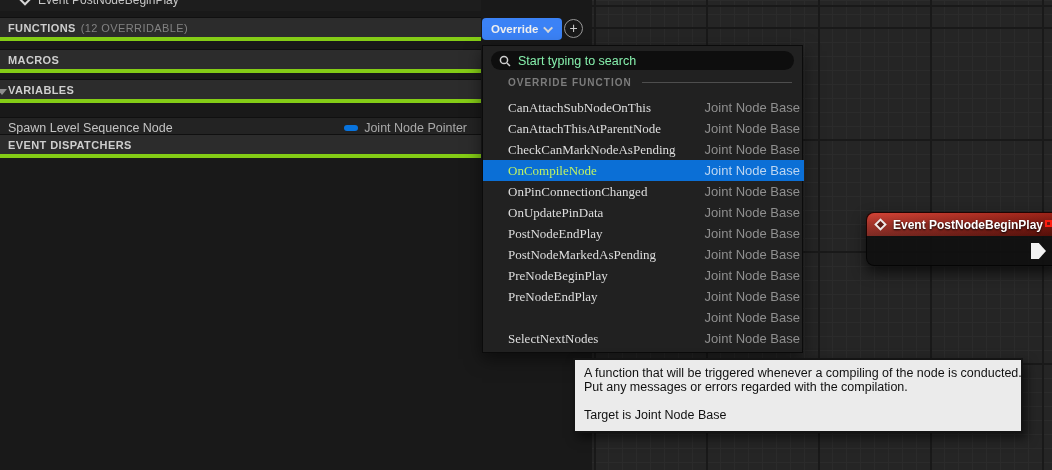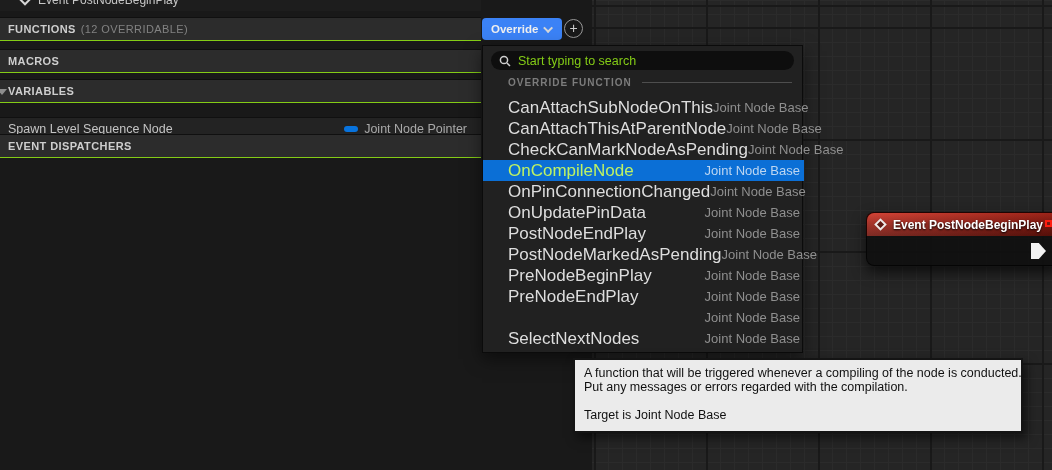--- a/index.html
+++ b/index.html
@@ -29,21 +29,21 @@
     white-space:nowrap;position:relative;z-index:1;}
   .node-badge{position:absolute;right:7px;top:7px;width:7px;height:7px;border:2px solid #ff1d10;z-index:2;}
   .node-body{position:relative;height:30px;background:rgba(16,16,16,.93);
     border:1px solid #050505;border-top:none;border-radius:0 0 0 8px;}
   .exec-pin{position:absolute;left:164px;top:7px;width:15px;height:16px;background:#f2f2f2;
     clip-path:polygon(0 0,52% 0,100% 50%,52% 100%,0 100%);}
 
   
   .panel{position:absolute;left:0;top:0;width:592px;height:470px;background:#191919;}
   .prow{position:absolute;left:0;width:481px;height:24px;display:flex;align-items:center;
-    padding:0 8px;border-top:1px solid #101010;border-bottom:1px solid #84cc16;}
+    padding:0 8px;border-top:1px solid #101010;border-bottom:4px solid #84cc16;}
   .sect{background:#2c2c2c;}
   .sect .lbl{color:#cecece;font-size:11px;font-weight:bold;letter-spacing:.4px;white-space:nowrap;}
   .sect .sub{color:#828282;font-size:11px;letter-spacing:.4px;margin-left:5px;white-space:nowrap;}
   .toprow{background:#1d1d1d;top:-11px;height:22px;border:none;}
   .toprow .diamond{width:8px;height:8px;border:2px solid #d6d6d6;transform:rotate(45deg);
     margin:0 9px 0 13px;flex:none;}
   .toprow .lbl{color:#c6c6c6;font-size:12px;white-space:nowrap;}
   .vrow{background:#232323;}
   .vrow .vname{color:#c4c4c4;font-size:12.5px;white-space:nowrap;}
   .vrow .spacer{flex:1;}
@@ -59,27 +59,27 @@
     transform:rotate(-45deg) translateY(-2px);}
   .plus-btn{position:absolute;left:564px;top:19px;width:19px;height:19px;border:1.5px solid #989898;
     border-radius:50%;color:#cfcfcf;font-size:14px;line-height:16px;text-align:center;cursor:pointer;}
 
   
   .dropdown{position:absolute;left:482px;top:45px;width:321px;height:308px;background:#212121;
     border:1px solid #0b0b0b;box-shadow:0 6px 16px rgba(0,0,0,.5);}
   .search{position:absolute;left:8px;top:5px;width:303px;height:19px;background:#0e0e0e;
     border-radius:10px;display:flex;align-items:center;padding:0 8px;}
   .search svg{flex:none;margin-right:7px;}
-  .search .ph{color:#84cc16;font-size:12.5px;white-space:nowrap;text-align:center;}
+  .search .ph{color:#86efac;font-size:12.5px;white-space:nowrap;text-align:center;}
   .dd-head{position:absolute;left:25px;right:10px;top:31px;display:flex;align-items:center;}
   .dd-head .hl{color:#7c7c7c;font-size:10px;font-weight:bold;letter-spacing:1px;white-space:nowrap;}
   .dd-head .rule{flex:1;height:1px;background:#4e4e4e;margin-left:10px;}
   .dd-list{position:absolute;left:0;top:51px;width:321px;}
   .dd-item{height:21px;display:flex;align-items:center;padding:0 4px 0 25px;cursor:pointer;}
-  .dd-item-name{color:#dedede;font-size:17px;white-space:nowrap;}
+  .dd-item-name{color:#dedede;font-size:13px;white-space:nowrap;font-family:Liberation Serif, serif;}
   .dd-item-origin{margin-left:auto;color:#8f8f8f;font-size:13px;white-space:nowrap;}
   .dd-item.selected{background:#0b6fd6;}
   .dd-item.selected .dd-item-name{color:#bef264;}
   .dd-item.selected .dd-item-origin{color:#bdd6f1;}
 
   
   .tooltip{position:absolute;left:573px;top:358px;width:450px;height:75px;background:#ebebeb;
     border:2px solid #141414;box-shadow:4px 5px 10px rgba(0,0,0,.55);padding:6px 9px;color:#101010;}
   .tooltip div{font-size:12.5px;line-height:14px;white-space:nowrap;}
   .tooltip .gap{height:14px;}

